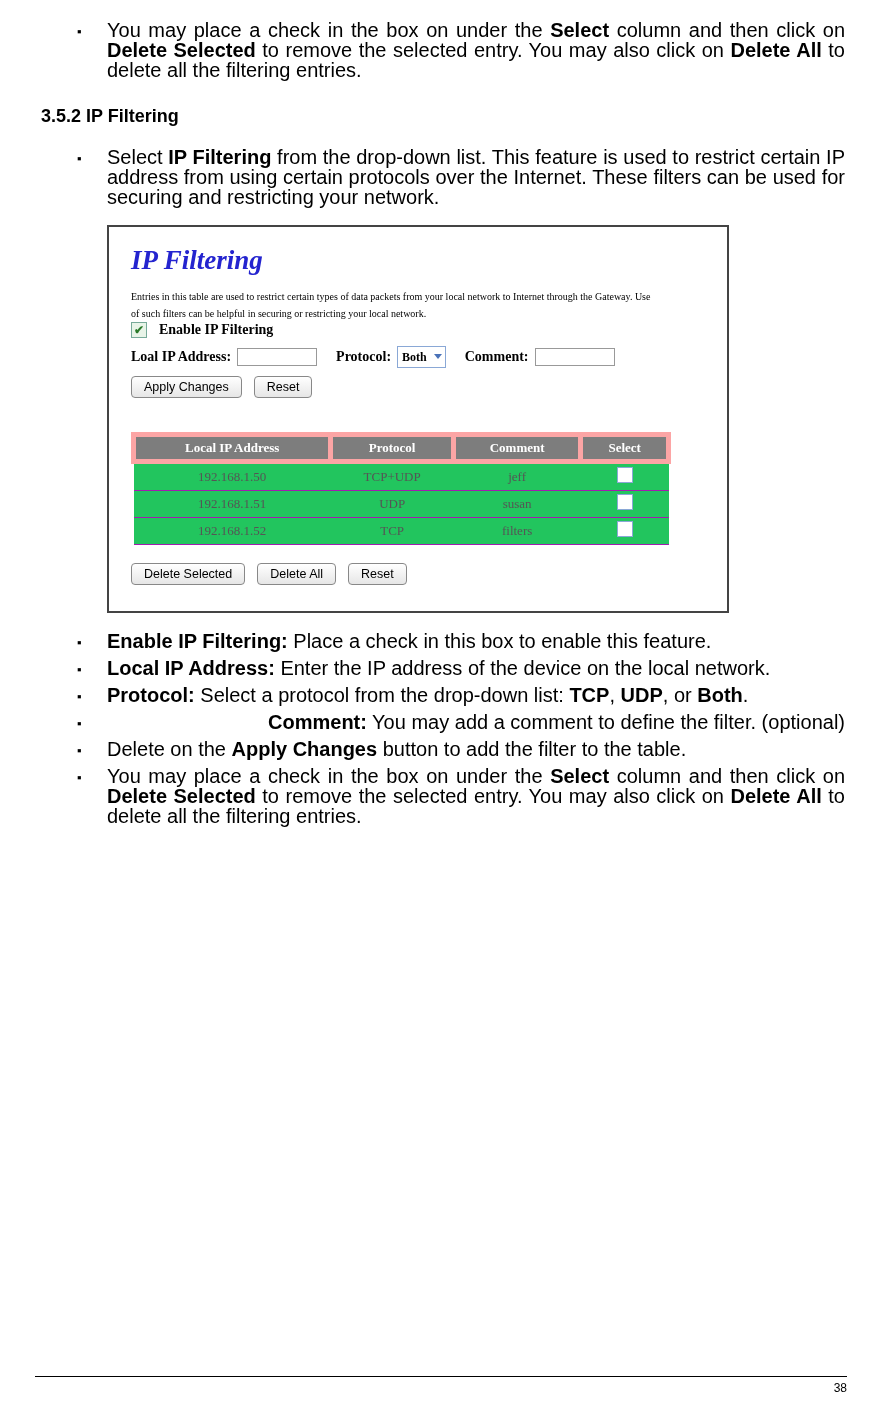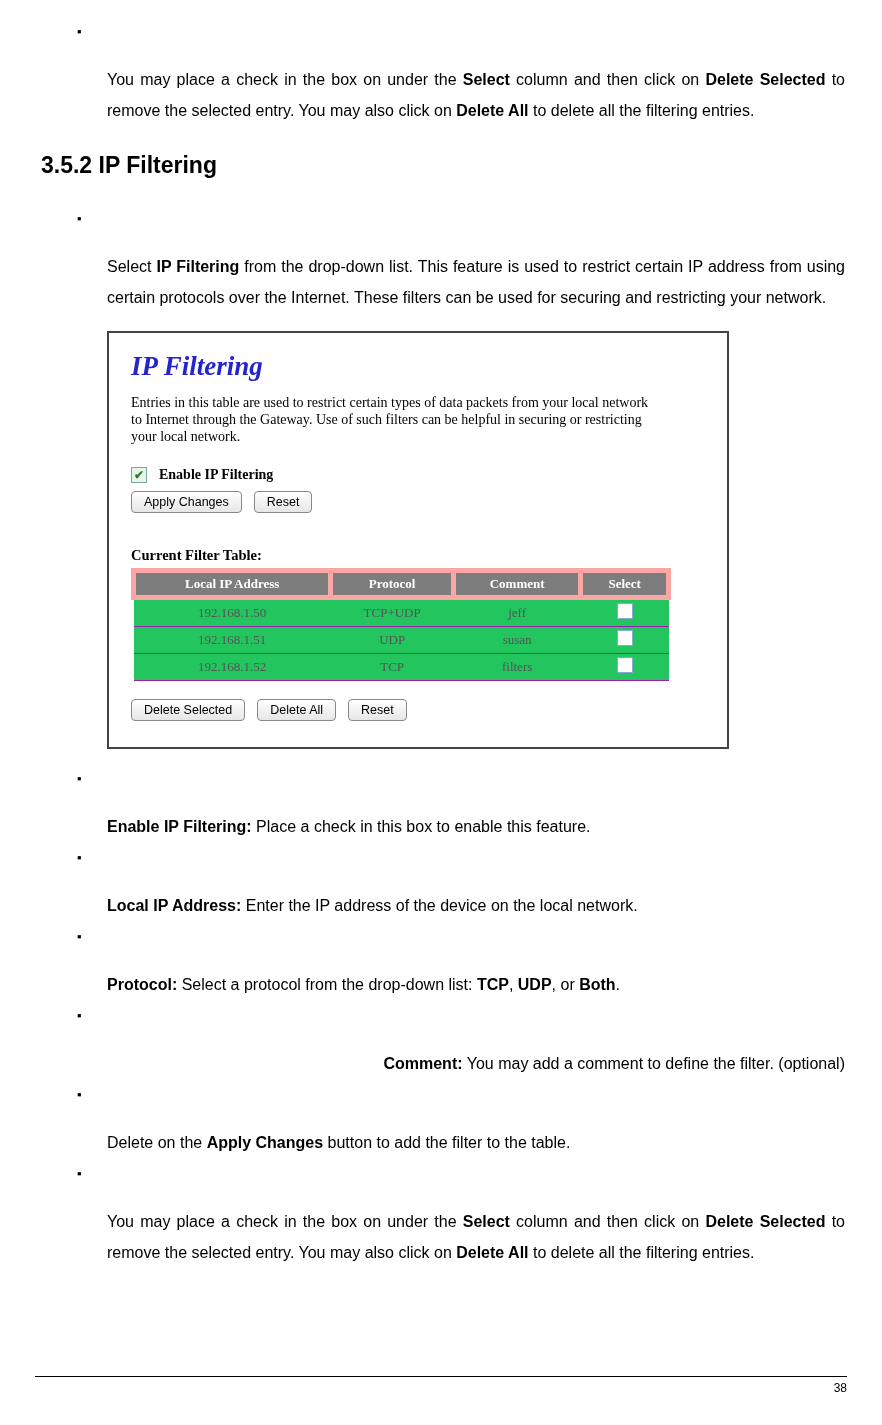--- a/index.html
+++ b/index.html
@@ -33,52 +33,50 @@
     margin-left: 40px;
     margin-bottom: 4px;
   }
   .bullet-mark {
     width: 30px;
     font-size: 13px;
     line-height: 23px;
   }
   .bullet-text {
     flex: 1;
-    font-size: 16px;
-    line-height: 31px;
+    font-size: 20px;
+    line-height: 20px;
     text-align: justify;
-    margin-top: 44px;
   }
   .bullet-text b { font-weight: bold; }
   h2.section {
-    font-size: 23px;
-    font-weight: bold;
-    margin: 26px 0 28px 4px;
+    font-size: 18px;
+    font-weight: bold;
+    margin: 26px 0 20px 4px;
   }
   .screenshot-wrap {
     margin: 18px 0 18px 70px;
     border: 2px solid #444;
     width: 622px;
     padding: 18px 22px 26px 22px;
     box-sizing: border-box;
     font-family: "Times New Roman", serif;
   }
   .ip-title {
     font-family: "Times New Roman", serif;
     font-weight: bold;
     font-style: italic;
     color: #2424cf;
     font-size: 27px;
     margin-bottom: 12px;
   }
   .ip-desc {
     font-family: "Times New Roman", serif;
-    font-size: 14px;
+    font-size: 10px;
     line-height: 17px;
-    margin-bottom: 22px;
     width: 530px;
   }
   .form-row {
     display: flex;
     align-items: center;
     font-family: "Times New Roman", serif;
     font-weight: bold;
     font-size: 14px;
     margin-bottom: 8px;
     flex-wrap: wrap;
@@ -203,27 +201,36 @@
 
     <div class="screenshot-wrap">
       <div class="ip-title">IP Filtering</div>
       <div class="ip-desc">Entries in this table are used to restrict certain types of data packets from your local network to Internet through the Gateway. Use of such filters can be helpful in securing or restricting your local network.</div>
 
       <div class="form-row">
         <span class="checkbox">✔</span>
         <span>Enable IP Filtering</span>
       </div>
 
+      <div class="form-row">
+        <span>Loal IP Address:</span>
+        <span class="text-input"></span>
+        &nbsp;&nbsp;
+        <span>Protocol:</span>
+        <span class="select-box">Both</span>
+        &nbsp;&nbsp;
+        <span>Comment:</span>
+        <span class="text-input"></span>
+      </div>
 
       <div class="btn-row">
         <span class="btn">Apply Changes</span>
         <span class="btn">Reset</span>
       </div>
 
-      <div class="table-title">Current Filter Table:</div>
       <table class="filter">
         <tbody>
             <tr>
           <th>Local IP Address</th>
           <th>Protocol</th>
           <th>Comment</th>
           <th>Select</th>
         </tr>
         <tr>
           <td>192.168.1.50</td>

